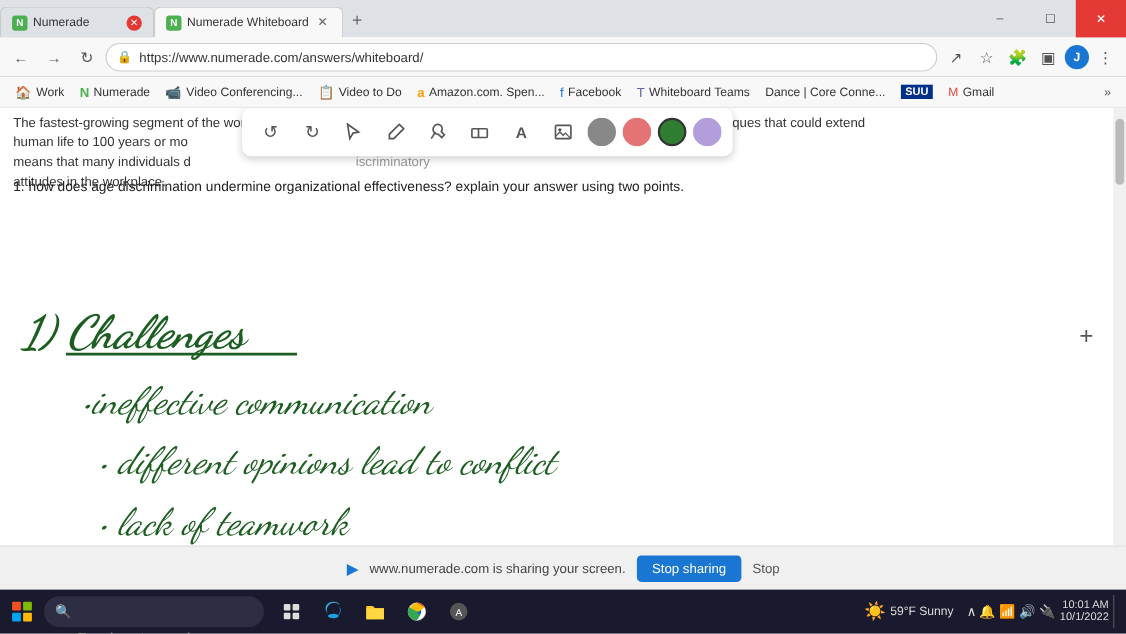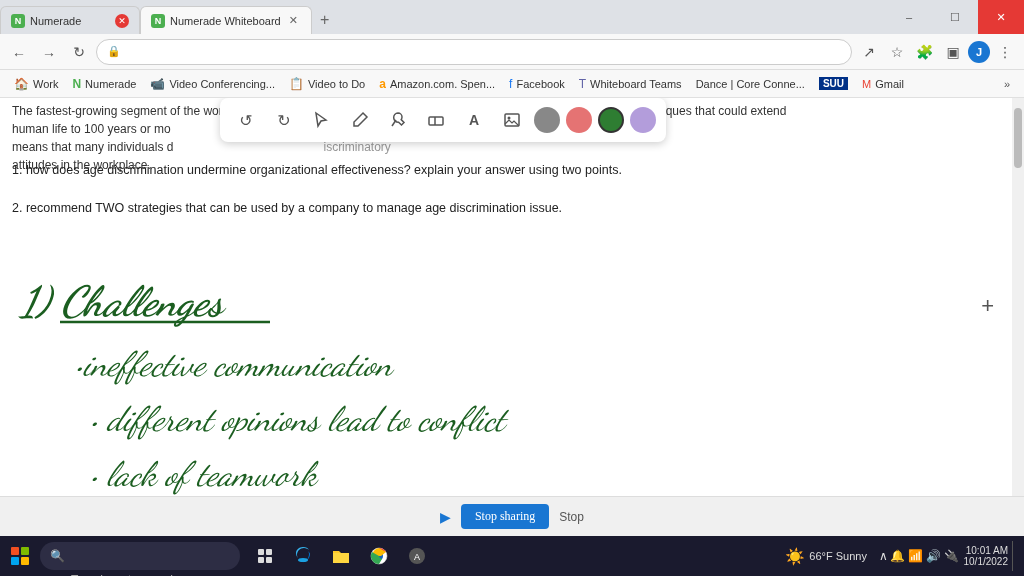--- a/index.html
+++ b/index.html
@@ -170,21 +170,20 @@
     }
     .sharing-banner-icon { color: #1976d2; font-size: 14px; }
     .stop-sharing-btn {
       background: #1976d2;
       color: #fff;
       border: none;
       padding: 5px 14px;
       border-radius: 4px;
       font-size: 12px;
       cursor: pointer;
-      font-family: Liberation Serif, serif;
     }
     .hide-btn {
       background: none;
       border: none;
       color: #555;
       font-size: 12px;
       cursor: pointer;
     }
 
     
@@ -324,20 +323,21 @@
     <div style="width:46px;height:34px;display:flex;align-items:center;justify-content:center;cursor:pointer;font-size:11px;background:#e53935;color:#fff;">✕</div>
   </div>
 </div>
 
 <div class="address-bar-row">
   <button class="nav-btn">←</button>
   <button class="nav-btn">→</button>
   <button class="nav-btn">↻</button>
   <div class="address-box">
     <span class="lock-icon">🔒</span>
+    <span class="address-text">https://www.numerade.com/answers/whiteboard/</span>
   </div>
   <div class="browser-action-icons">
     <div class="br-icon">↗</div>
     <div class="br-icon">☆</div>
     <div class="br-icon">🧩</div>
     <div class="br-icon">▣</div>
     <div class="profile-circle">J</div>
     <div class="br-icon">⋮</div>
   </div>
 </div>
@@ -438,24 +438,20 @@
     <div class="color-circle" style="background:#2e7d32;border-color:#333;"></div>
     <div class="color-circle" style="background:#b39ddb;"></div>
   </div>
 
   <div style="position:absolute;top:62px;left:12px;right:24px;">
     <p style="font-size:12.5px;color:#222;line-height:1.6;">
       <span>1.</span>
       <span>how does age discrimination undermine organizational effectiveness? explain your answer using two points.</span>
     </p>
     <br>
-    <p style="font-size:12.5px;color:#222;line-height:1.6;">
-      <span>2.</span>
-      <span>recommend TWO strategies that can be used by a company to manage age discrimination issue.</span>
-    </p>
   </div>
 
   <div style="position:absolute;top:162px;left:0;right:0;">
     <svg viewBox="0 0 900 300" width="900" height="300" xmlns="http://www.w3.org/2000/svg">
 
       <text x="20" y="55" font-family="'Dancing Script', cursive, 'Segoe Script', serif" font-size="42" fill="#1b5e20" font-style="italic" font-weight="bold">1) Challenges</text>
 
       <line x1="60" y1="62" x2="270" y2="62" stroke="#1b5e20" stroke-width="2.5"></line>
 
       <text x="75" y="115" font-family="'Dancing Script', cursive, 'Segoe Script', serif" font-size="34" fill="#1b5e20" font-style="italic">•ineffective communication</text>
@@ -467,20 +463,21 @@
   </div>
 
   <div class="plus-btn">+</div>
 
   <div class="scrollbar">
     <div class="scrollbar-thumb"></div>
   </div>
 
   <div class="sharing-banner">
     <span class="sharing-banner-icon">▶</span>
+    <span>www.numerade.com is sharing your screen.</span>
     <button class="stop-sharing-btn">Stop sharing</button>
     <button class="hide-btn">Stop</button>
   </div>
 </div>
 
 <div class="taskbar">
   <div class="taskbar-start">
     <div class="windows-logo">
       <div class="win-square"></div>
       <div class="win-square"></div>
@@ -535,21 +532,21 @@
           <circle cx="10" cy="10" r="8" fill="#555"></circle>
           <text x="10" y="14" text-anchor="middle" fill="#fff" font-size="9">A</text>
         </svg>
     </div>
   </div>
 
   <div class="taskbar-right">
 
     <div class="weather-widget">
       <span class="sun-icon">☀️</span>
-      <span>66°F Sunny</span>
+      <span>59°F Sunny</span>
     </div>
 
     <div class="sys-icons">
       <span class="sys-icon">∧</span>
       <span class="sys-icon">🔔</span>
       <span class="sys-icon">📶</span>
       <span class="sys-icon">🔊</span>
       <span class="sys-icon">🔌</span>
     </div>
 

